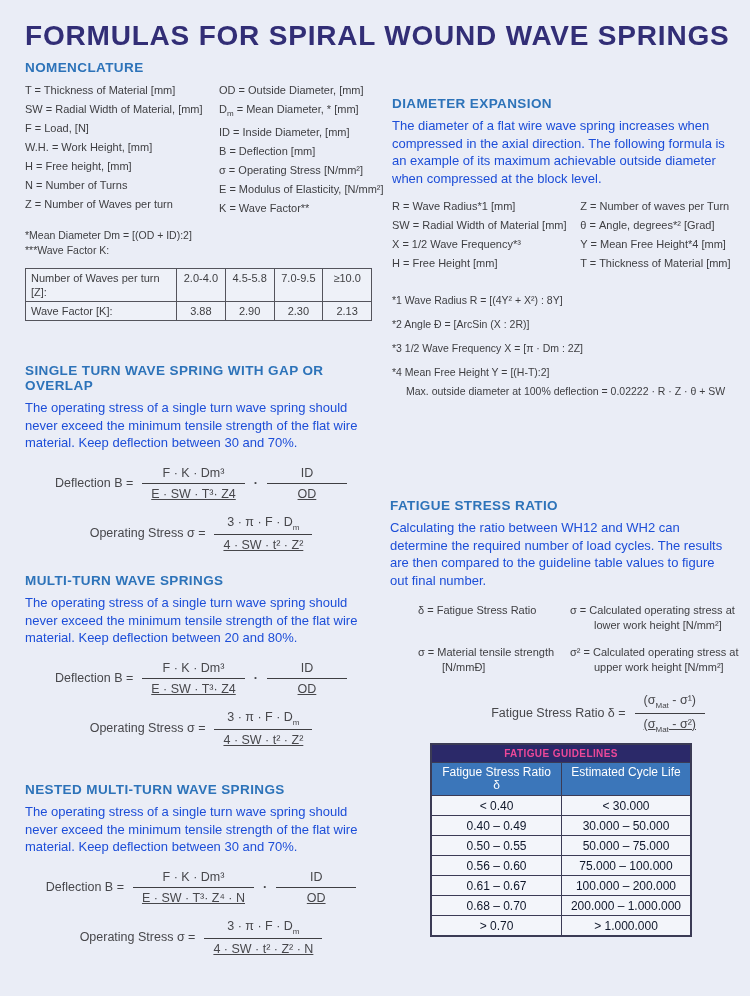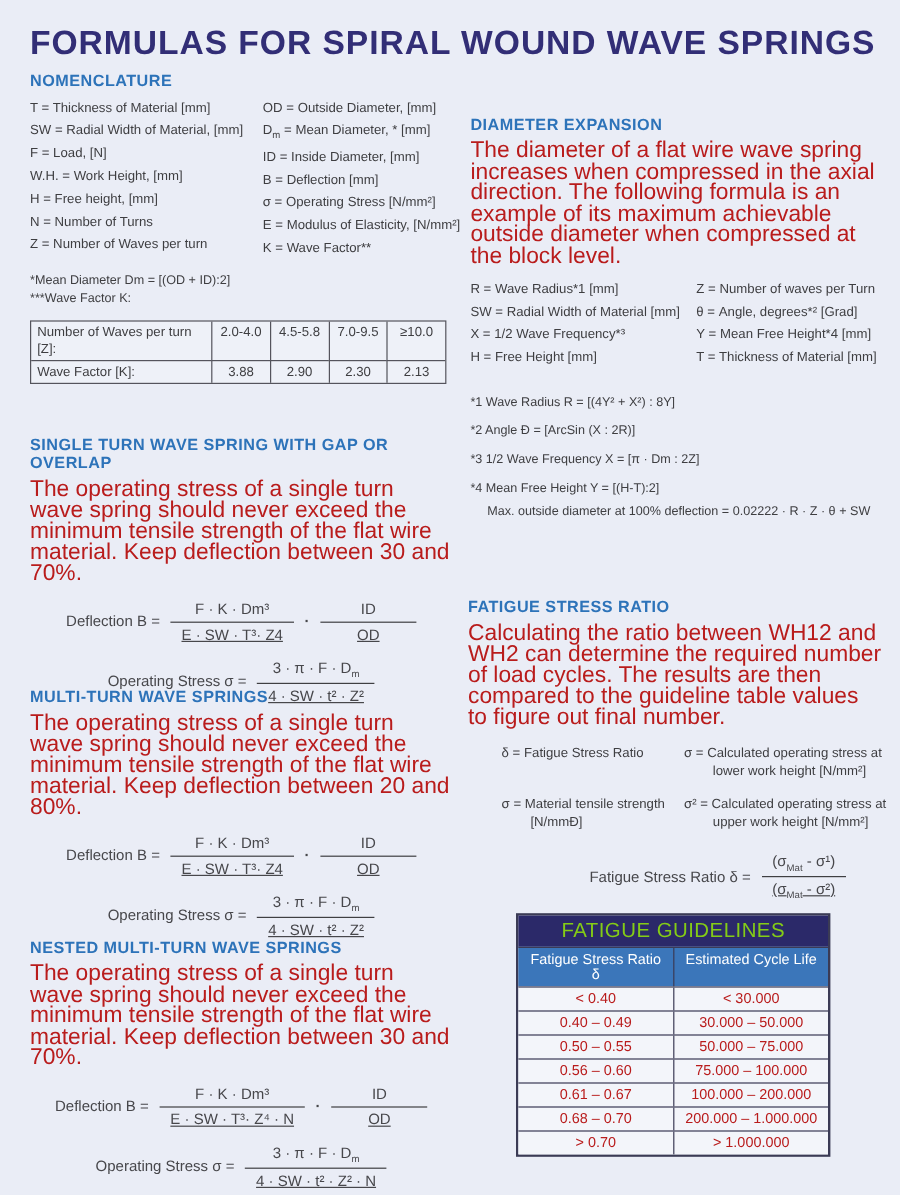--- a/index.html
+++ b/index.html
@@ -11,21 +11,21 @@
 
   .block { position:absolute; }
   .b-nomen { left:25px; top:60px; width:352px; }
   .b-single { left:25px; top:363px; width:352px; }
   .b-multi { left:25px; top:573px; width:352px; }
   .b-nested { left:25px; top:782px; width:352px; }
   .b-diam { left:392px; top:76px; width:345px;margin-top:20px; }
   .b-fatigue { left:390px; top:498px; width:345px; }
 
   .sec-h { font-size:13.5px; font-weight:bold; color:#2d73b9; letter-spacing:0.4px; margin-bottom:6px; }
-  .para { font-size:19px; line-height:17.5px; color:#b91c1c; margin-bottom:10px; }
+  .para { font-size:13px; line-height:17.5px; color:#1d4ed8; margin-bottom:10px; }
 
   .def-cols { display:flex; gap:12px; margin-top:4px; }
   .def-col-l { width:196px; }
   .def-col-r { width:158px; }
   .def { font-size:11px; line-height:19px; color:#3e3e41; white-space:nowrap; }
   .sb { font-size:8px; }
 
   .footnote { font-size:10.5px; line-height:15px; color:#3e3e41; }
   .fn-group { margin-top:10px; }
 
@@ -45,27 +45,27 @@
   .frac-io { min-width:80px; }
   .f-dot { font-weight:bold; }
 
   .fr-defs { display:grid; grid-template-columns:140px 178px; column-gap:0;
              row-gap:12px; margin:14px 0 0 28px;gap:12px; }
   .fr-def { font-size:11px; line-height:15px; color:#3e3e41; padding-left:24px; text-indent:-24px; }
 
   .max-line { margin-left:14px; margin-top:4px; }
 
   .ftable { width:262px; margin-left:40px; margin-top:10px; border:2px solid #3b3b55; }
-  .ft-title { background:#2b2969; color:#84cc16; text-align:center; font-weight:normal;
-              font-size:17px; letter-spacing:0.4px; padding:3px 0; }
+  .ft-title { background:#2b2969; color:#ec4899; text-align:center; font-weight:bold;
+              font-size:10px; letter-spacing:0.4px; padding:3px 0; }
   .ft-head { display:grid; grid-template-columns:1fr 1fr; background:#3b76ba; border-top:1.5px solid #3b3b55; }
   .ft-hcell { color:#ffffff; font-size:12px; text-align:center; padding:3px 2px; line-height:13px; }
   .ft-hcell + .ft-hcell { border-left:1.5px solid #3b3b55; }
   .ft-row { display:grid; grid-template-columns:1fr 1fr; background:#f3f5fa; border-top:1.5px solid #3b3b55; }
-  .ft-cell { font-size:12px; color:#b91c1c; text-align:center; padding:2.5px 2px; }
+  .ft-cell { font-size:12px; color:#0f172a; text-align:center; padding:2.5px 2px; }
   .ft-cell + .ft-cell { border-left:1.5px solid #3b3b55; }
 </style>
 </head>
 <body>
 
 <div class="page">
 
   <div class="title">FORMULAS FOR SPIRAL WOUND WAVE SPRINGS</div>
 
   <div class="block b-nomen">

